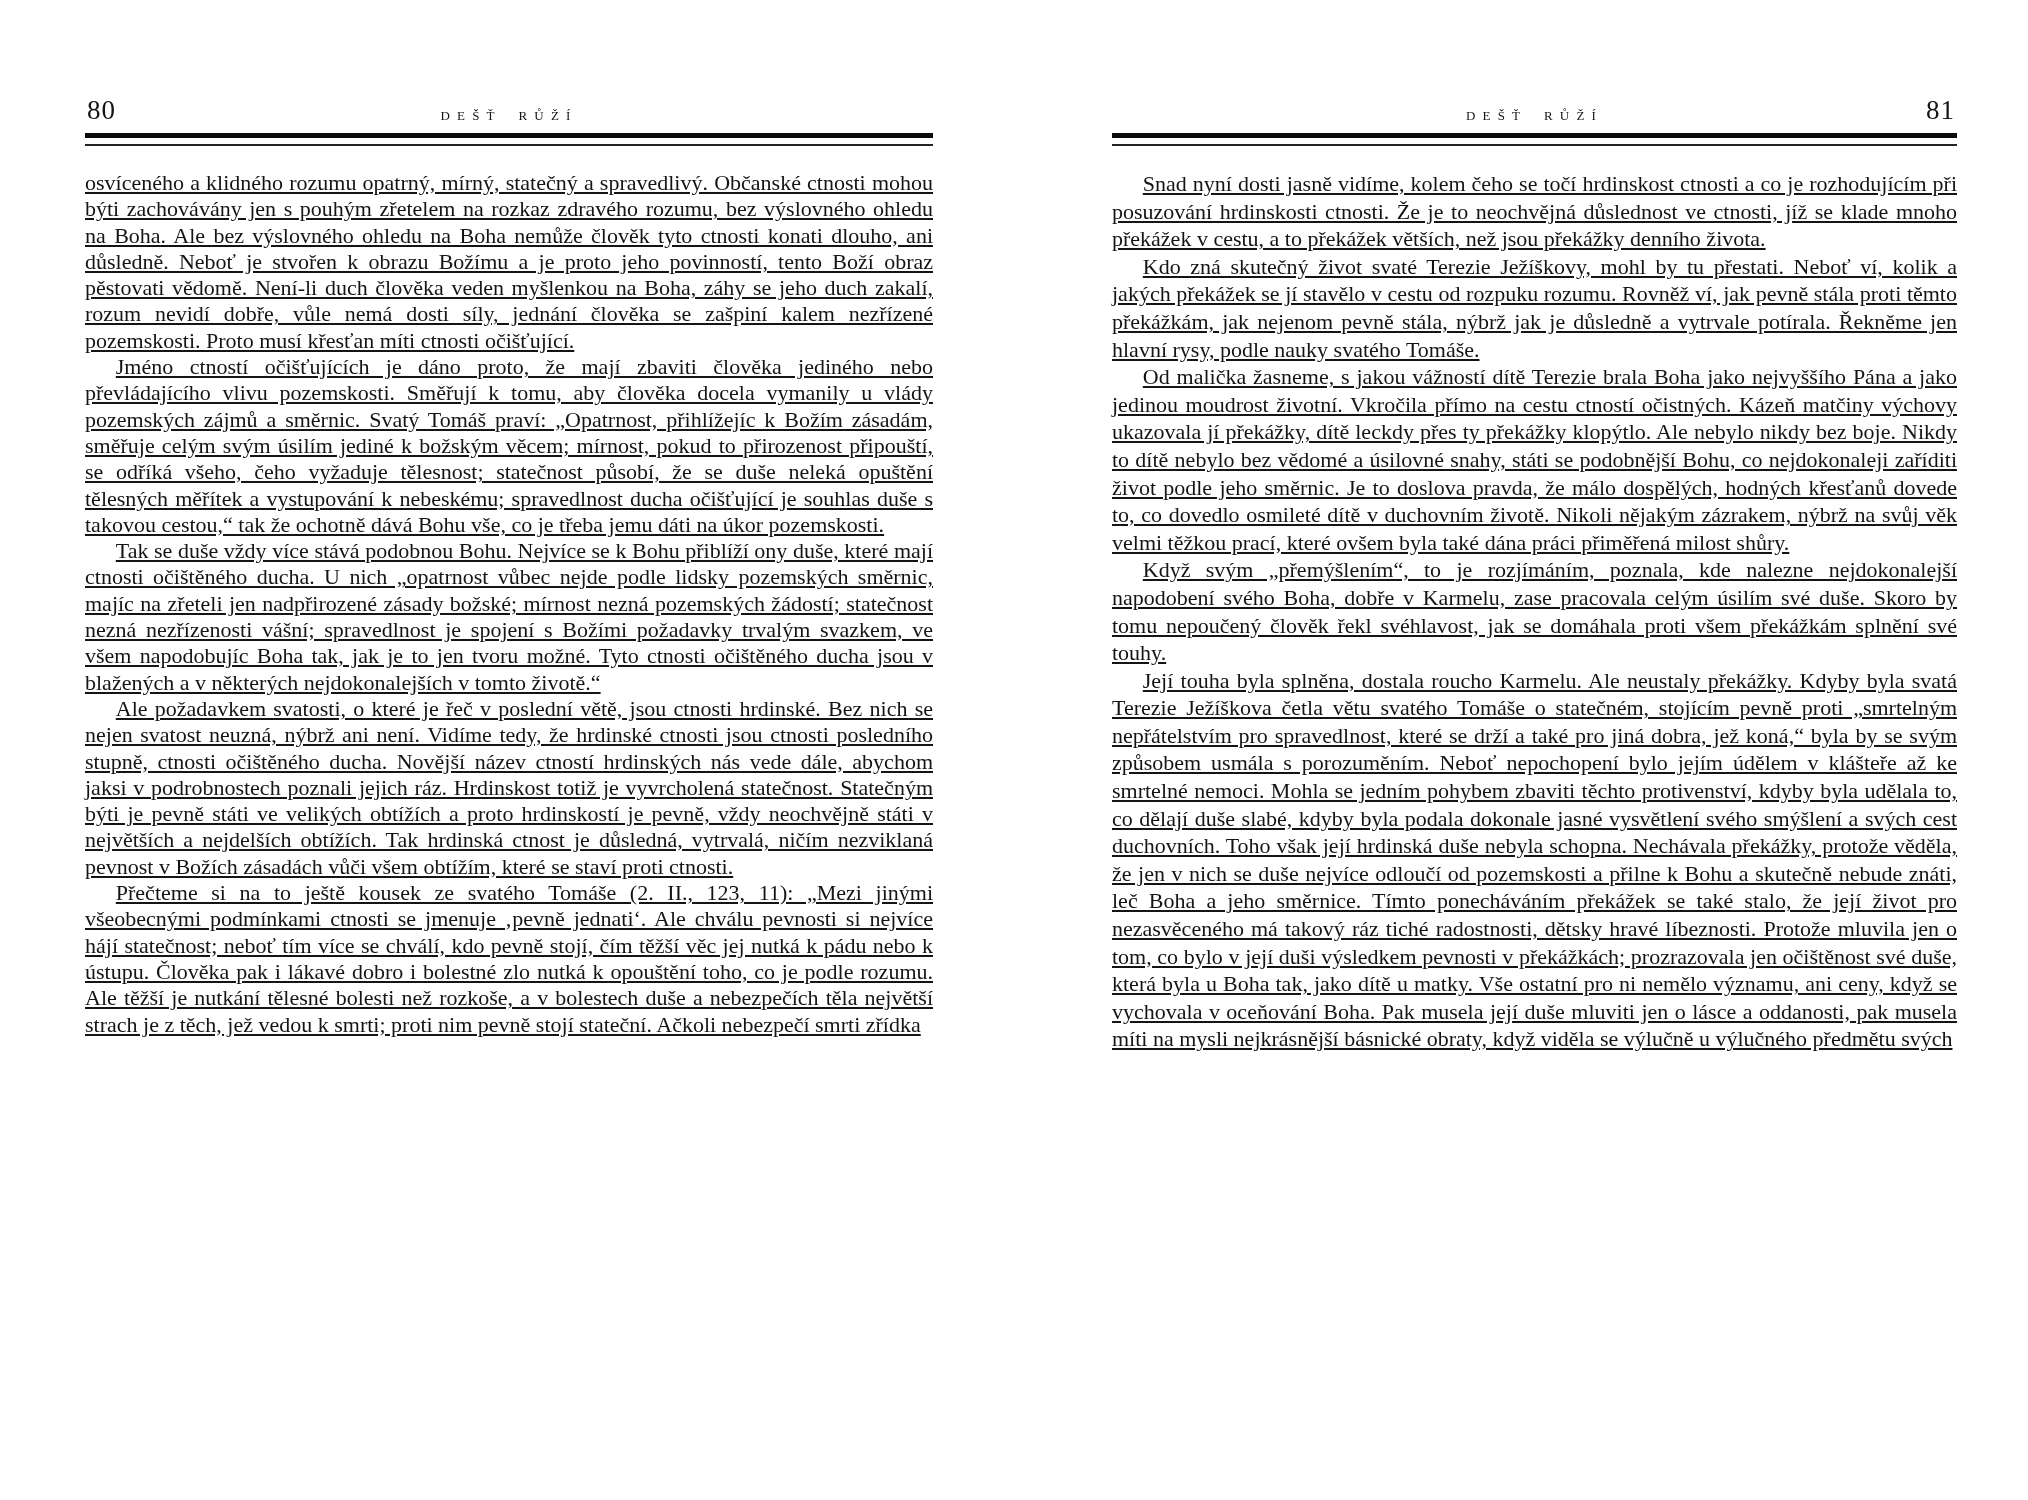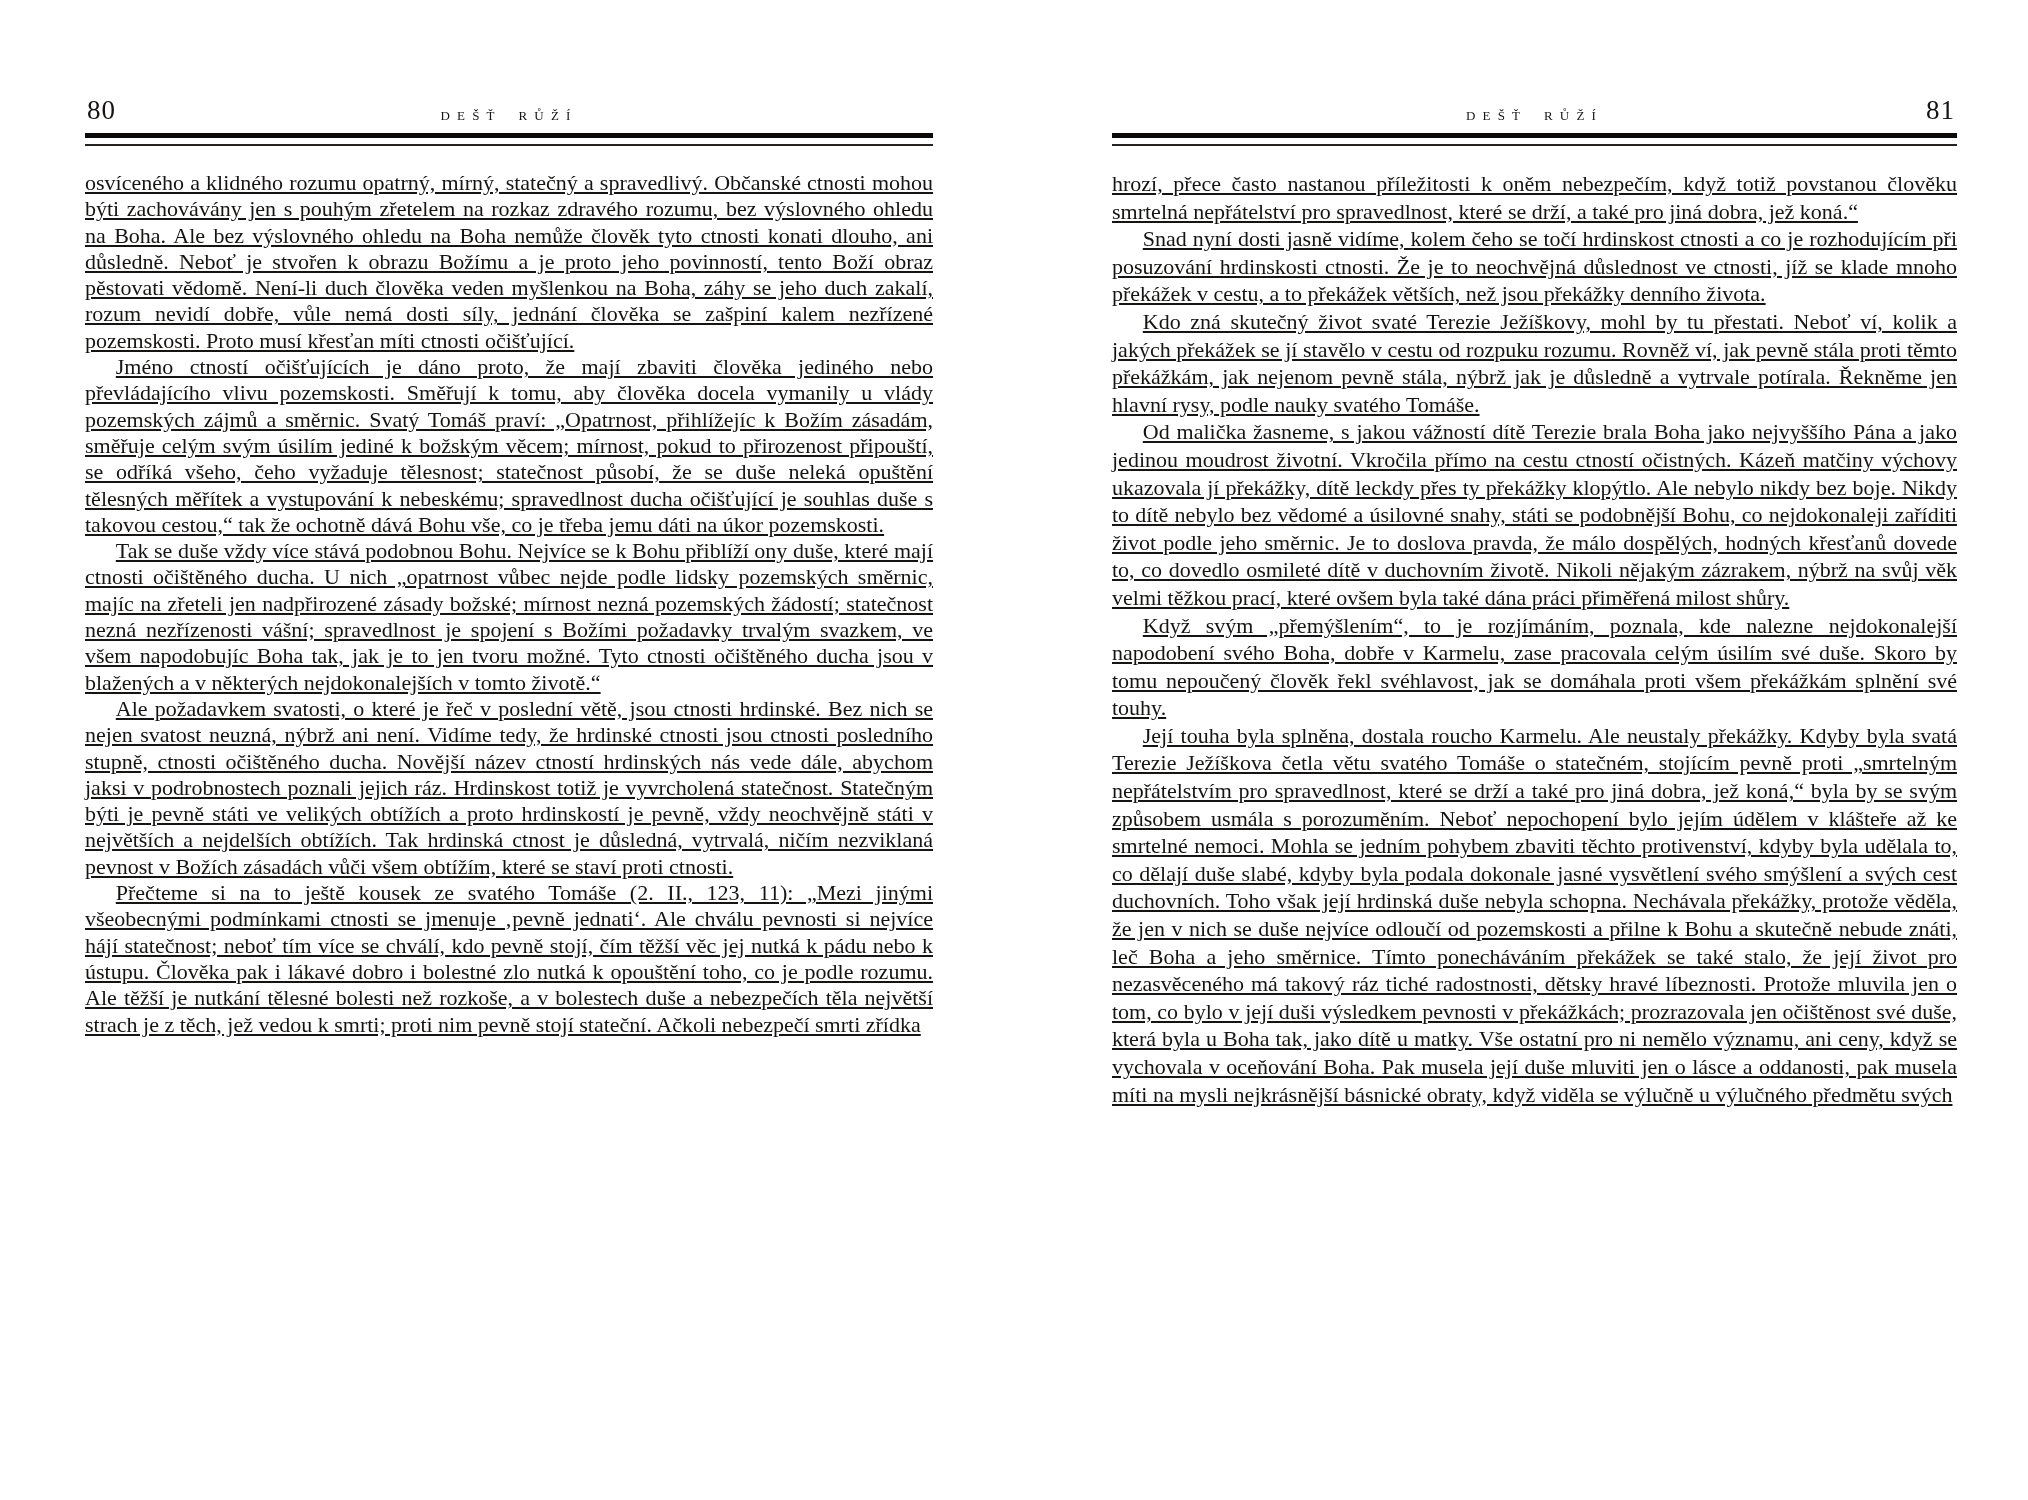--- a/index.html
+++ b/index.html
@@ -97,21 +97,20 @@
   </section>
 
   <section class="page page-right">
     <header class="page-header">
       <span class="running-title">DEŠŤ RŮŽÍ</span>
       <span class="page-number pos-right">81</span>
     </header>
     <div class="rule-thick"></div>
     <div class="rule-thin"></div>
     <div class="page-body">
-        <p class="para">hrozí, přece často nastanou příležitosti k oněm nebezpečím, když totiž povstanou člověku smrtelná nepřátelství pro spravedlnost, které se drží, a také pro jiná dobra, jež koná.“</p>
         <p class="para indent">Snad nyní dosti jasně vidíme, kolem čeho se točí hrdinskost ctnosti a co je rozhodujícím při posuzování hrdinskosti ctnosti. Že je to neochvějná důslednost ve ctnosti, jíž se klade mnoho překážek v cestu, a to překážek větších, než jsou překážky denního života.</p>
         <p class="para indent">Kdo zná skutečný život svaté Terezie Ježíškovy, mohl by tu přestati. Neboť ví, kolik a jakých překážek se jí stavělo v cestu od rozpuku rozumu. Rovněž ví, jak pevně stála proti těmto překážkám, jak nejenom pevně stála, nýbrž jak je důsledně a vytrvale potírala. Řekněme jen hlavní rysy, podle nauky svatého Tomáše.</p>
         <p class="para indent">Od malička žasneme, s jakou vážností dítě Terezie brala Boha jako nejvyššího Pána a jako jedinou moudrost životní. Vkročila přímo na cestu ctností očistných. Kázeň matčiny výchovy ukazovala jí překážky, dítě leckdy přes ty překážky klopýtlo. Ale nebylo nikdy bez boje. Nikdy to dítě nebylo bez vědomé a úsilovné snahy, státi se podobnější Bohu, co nejdokonaleji zaříditi život podle jeho směrnic. Je to doslova pravda, že málo dospělých, hodných křesťanů dovede to, co dovedlo osmileté dítě v duchovním životě. Nikoli nějakým zázrakem, nýbrž na svůj věk velmi těžkou prací, které ovšem byla také dána práci přiměřená milost shůry.</p>
         <p class="para indent">Když svým „přemýšlením“, to je rozjímáním, poznala, kde nalezne nejdokonalejší napodobení svého Boha, dobře v Karmelu, zase pracovala celým úsilím své duše. Skoro by tomu nepoučený člověk řekl svéhlavost, jak se domáhala proti všem překážkám splnění své touhy.</p>
         <p class="para indent">Její touha byla splněna, dostala roucho Karmelu. Ale neustaly překážky. Kdyby byla svatá Terezie Ježíškova četla větu svatého Tomáše o statečném, stojícím pevně proti „smrtelným nepřátelstvím pro spravedlnost, které se drží a také pro jiná dobra, jež koná,“ byla by se svým způsobem usmála s porozuměním. Neboť nepochopení bylo jejím údělem v klášteře až ke smrtelné nemoci. Mohla se jedním pohybem zbaviti těchto protivenství, kdyby byla udělala to, co dělají duše slabé, kdyby byla podala dokonale jasné vysvětlení svého smýšlení a svých cest duchovních. Toho však její hrdinská duše nebyla schopna. Nechávala překážky, protože věděla, že jen v nich se duše nejvíce odloučí od pozemskosti a přilne k Bohu a skutečně nebude znáti, leč Boha a jeho směrnice. Tímto ponecháváním překážek se také stalo, že její život pro nezasvěceného má takový ráz tiché radostnosti, dětsky hravé líbeznosti. Protože mluvila jen o tom, co bylo v její duši výsledkem pevnosti v překážkách; prozrazovala jen očištěnost své duše, která byla u Boha tak, jako dítě u matky. Vše ostatní pro ni nemělo významu, ani ceny, když se vychovala v oceňování Boha. Pak musela její duše mluviti jen o lásce a oddanosti, pak musela míti na mysli nejkrásnější básnické obraty, když viděla se výlučně u výlučného předmětu svých</p>
       </div>
   </section>
 
 </div>
 

